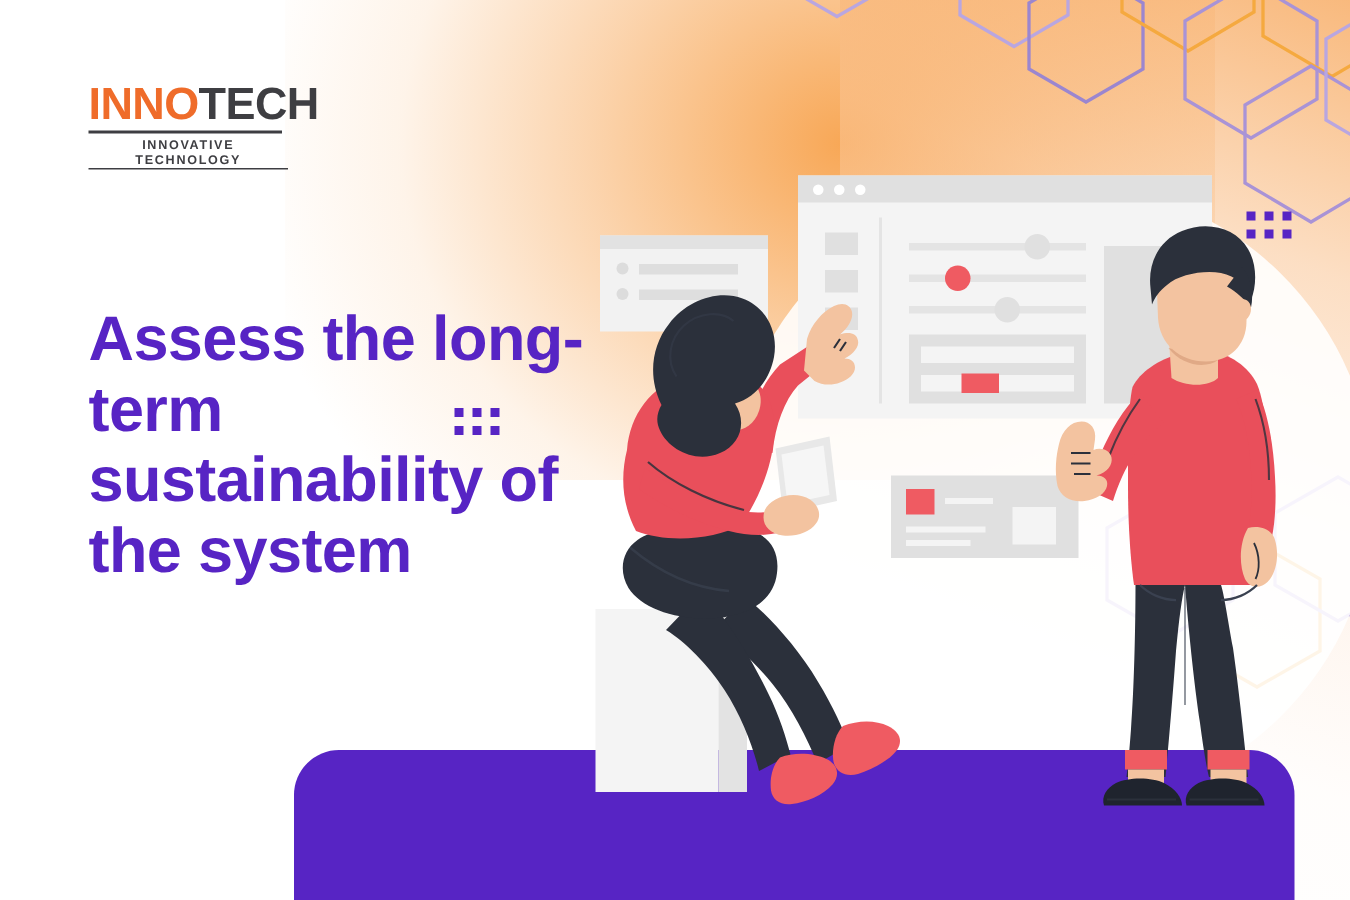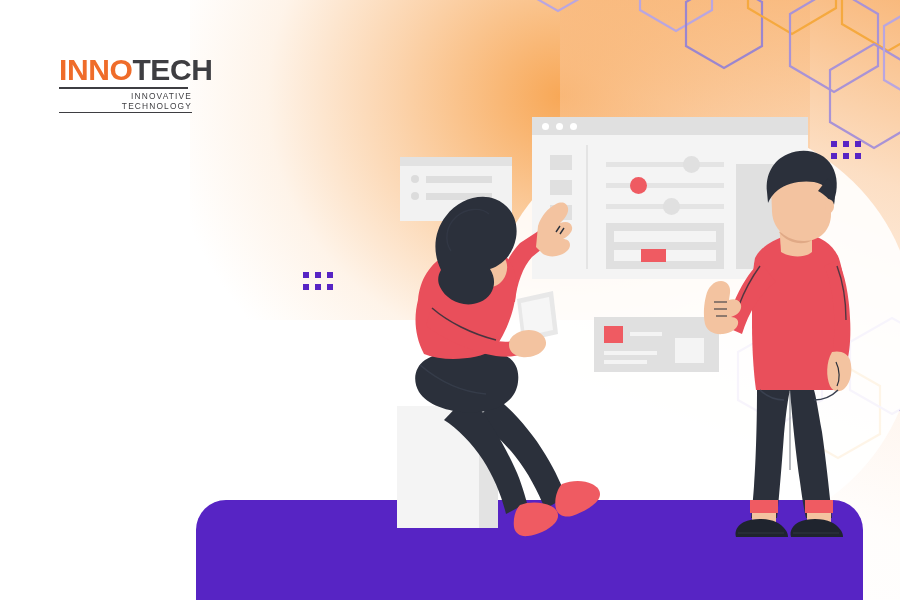--- a/index.html
+++ b/index.html
@@ -46,21 +46,21 @@
   .hexes-lower { position:absolute; right:-30px; top:290px; width:230px; height:230px; pointer-events:none; }
 
   
   .logo { position:absolute; left:59px; top:55px; }
   .logo-word { font-size:30px; font-weight:bold; letter-spacing:-0.4px; line-height:1; }
   .logo-inno { color:#ef6c2a; }
   .logo-tech { color:#3e3e42;text-align:right; }
   .logo-rule { height:2px; background:#3e3e42; margin-top:2px; width:129px; }
   .logo-sub {
     font-size:8.4px; color:#3e3e42; letter-spacing:1.15px;
-    font-weight:normal; margin-top:2px; width:133px; text-align:right;
+    font-weight:bold; margin-top:2px; width:133px; text-align:center;
   }
   .logo-rule2 { height:1px; background:#3e3e42; width:133px; margin-top:1px; }
 
   
   .headline {
     position:absolute; left:59px; top:202px;
     width:330px;
     font-size:42px; font-weight:bold; line-height:1.12;
     color:#5724c4; letter-spacing:-0.4px;
   }
@@ -158,20 +158,21 @@
 
   <div class="bg-white-blob"></div>
 
   <div class="logo">
     <div class="logo-word"><span class="logo-inno">INNO</span><span class="logo-tech">TECH</span></div>
     <div class="logo-rule"></div>
     <div class="logo-sub">INNOVATIVE TECHNOLOGY</div>
     <div class="logo-rule2"></div>
   </div>
 
+  <div class="headline">Assess the long-term sustainability of the system</div>
 
   <div class="dotgrid" id="dotgrid-headline">
     <i></i>
       <i></i>
       <i></i>
       <i></i>
       <i></i>
       <i></i>
   </div>
   <div class="dotgrid" id="dotgrid-topright">

